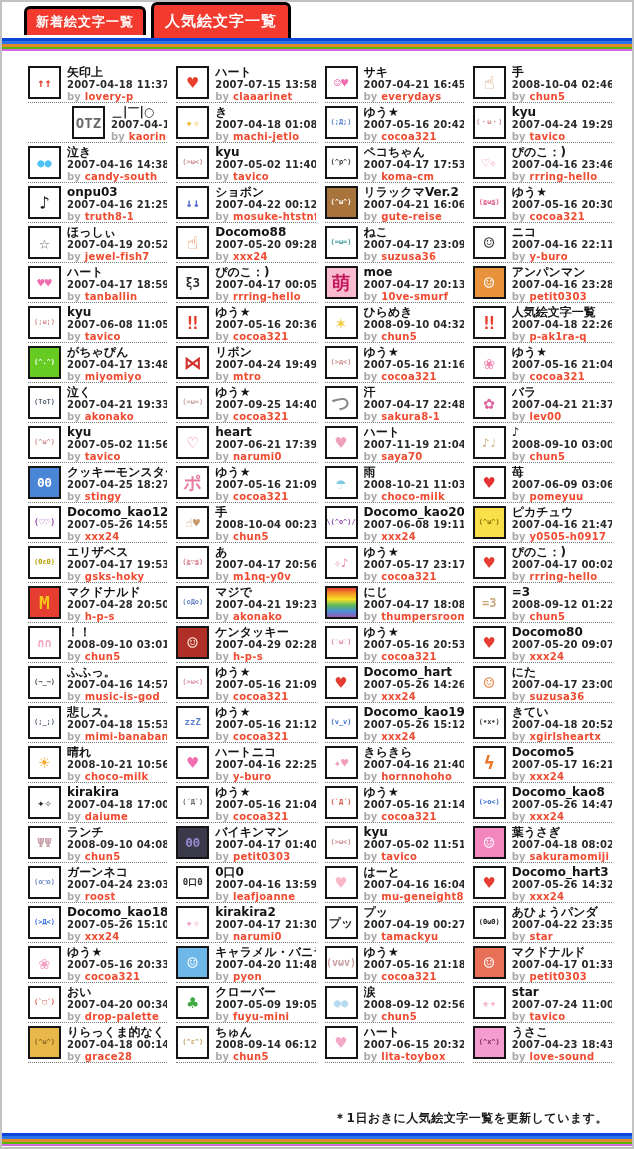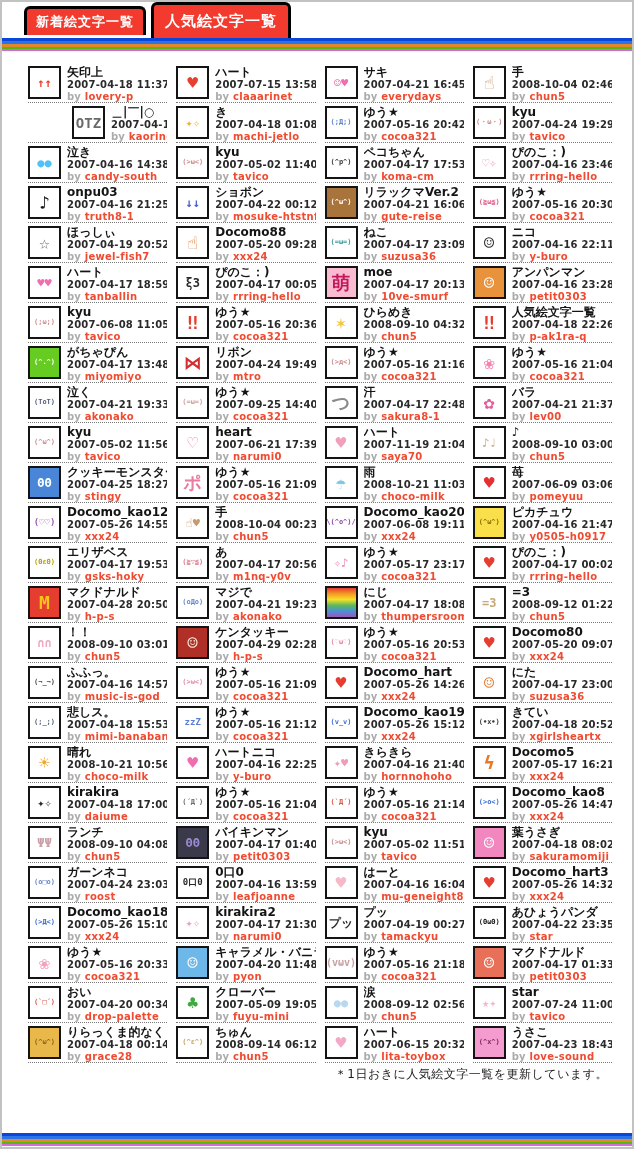--- a/index.html
+++ b/index.html
@@ -46,22 +46,22 @@
   }
   .d{
     font-size:10px;font-weight:bold;color:#2a2a2a;line-height:12px;
     letter-spacing:0.2px;white-space:nowrap;
   }
   .uline{font-size:10px;font-weight:bold;line-height:12px;white-space:nowrap;overflow:hidden;}
   .by{color:#ababab;margin-right:4px;}
   .u{color:#f04a30;letter-spacing:0.3px;}
   
   .footnote{
-    position:absolute;top:1064px;right:24px;
-    font-size:12px;font-weight:normal;color:#1a1a1a;letter-spacing:0.5px;
+    position:absolute;top:1108px;right:24px;
+    font-size:12px;font-weight:bold;color:#1a1a1a;letter-spacing:0.5px;
   }
 </style>
 </head>
 <body>
 
 <div class="page">
 
   <div class="tabbar">
     <div class="tab" style="--accent: #f23b2e;">新着絵文字一覧</div>
     <div class="tab active" style="--accent: #f23b2e;">人気絵文字一覧</div>

